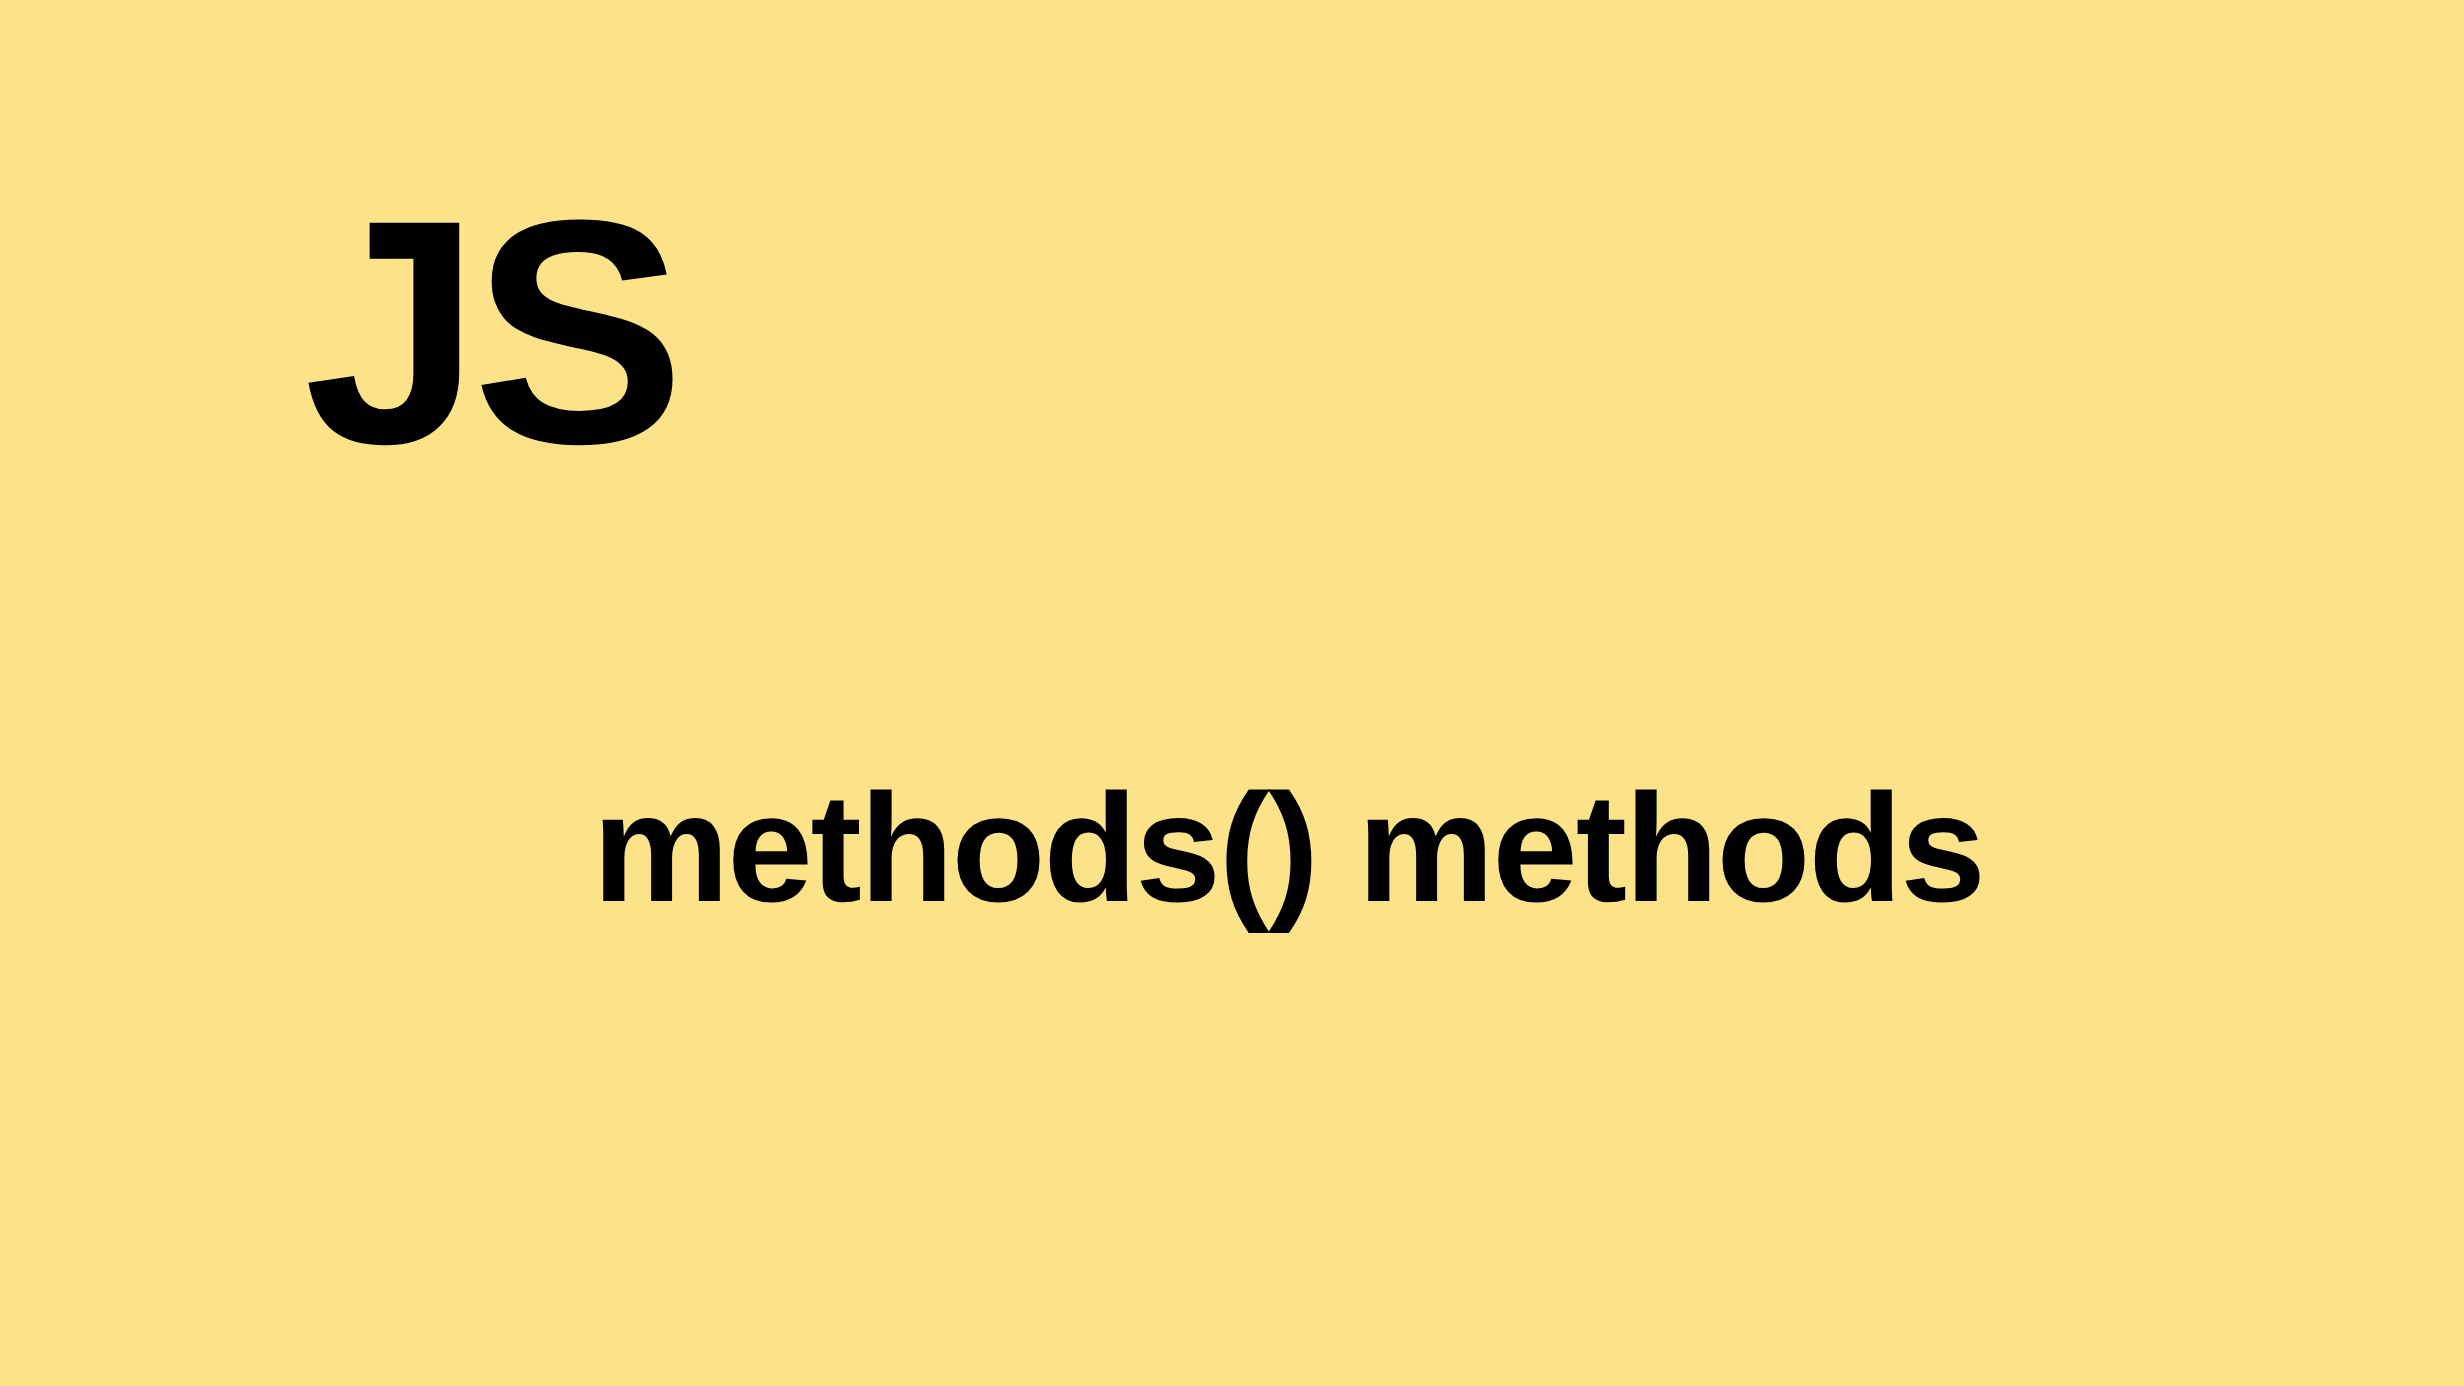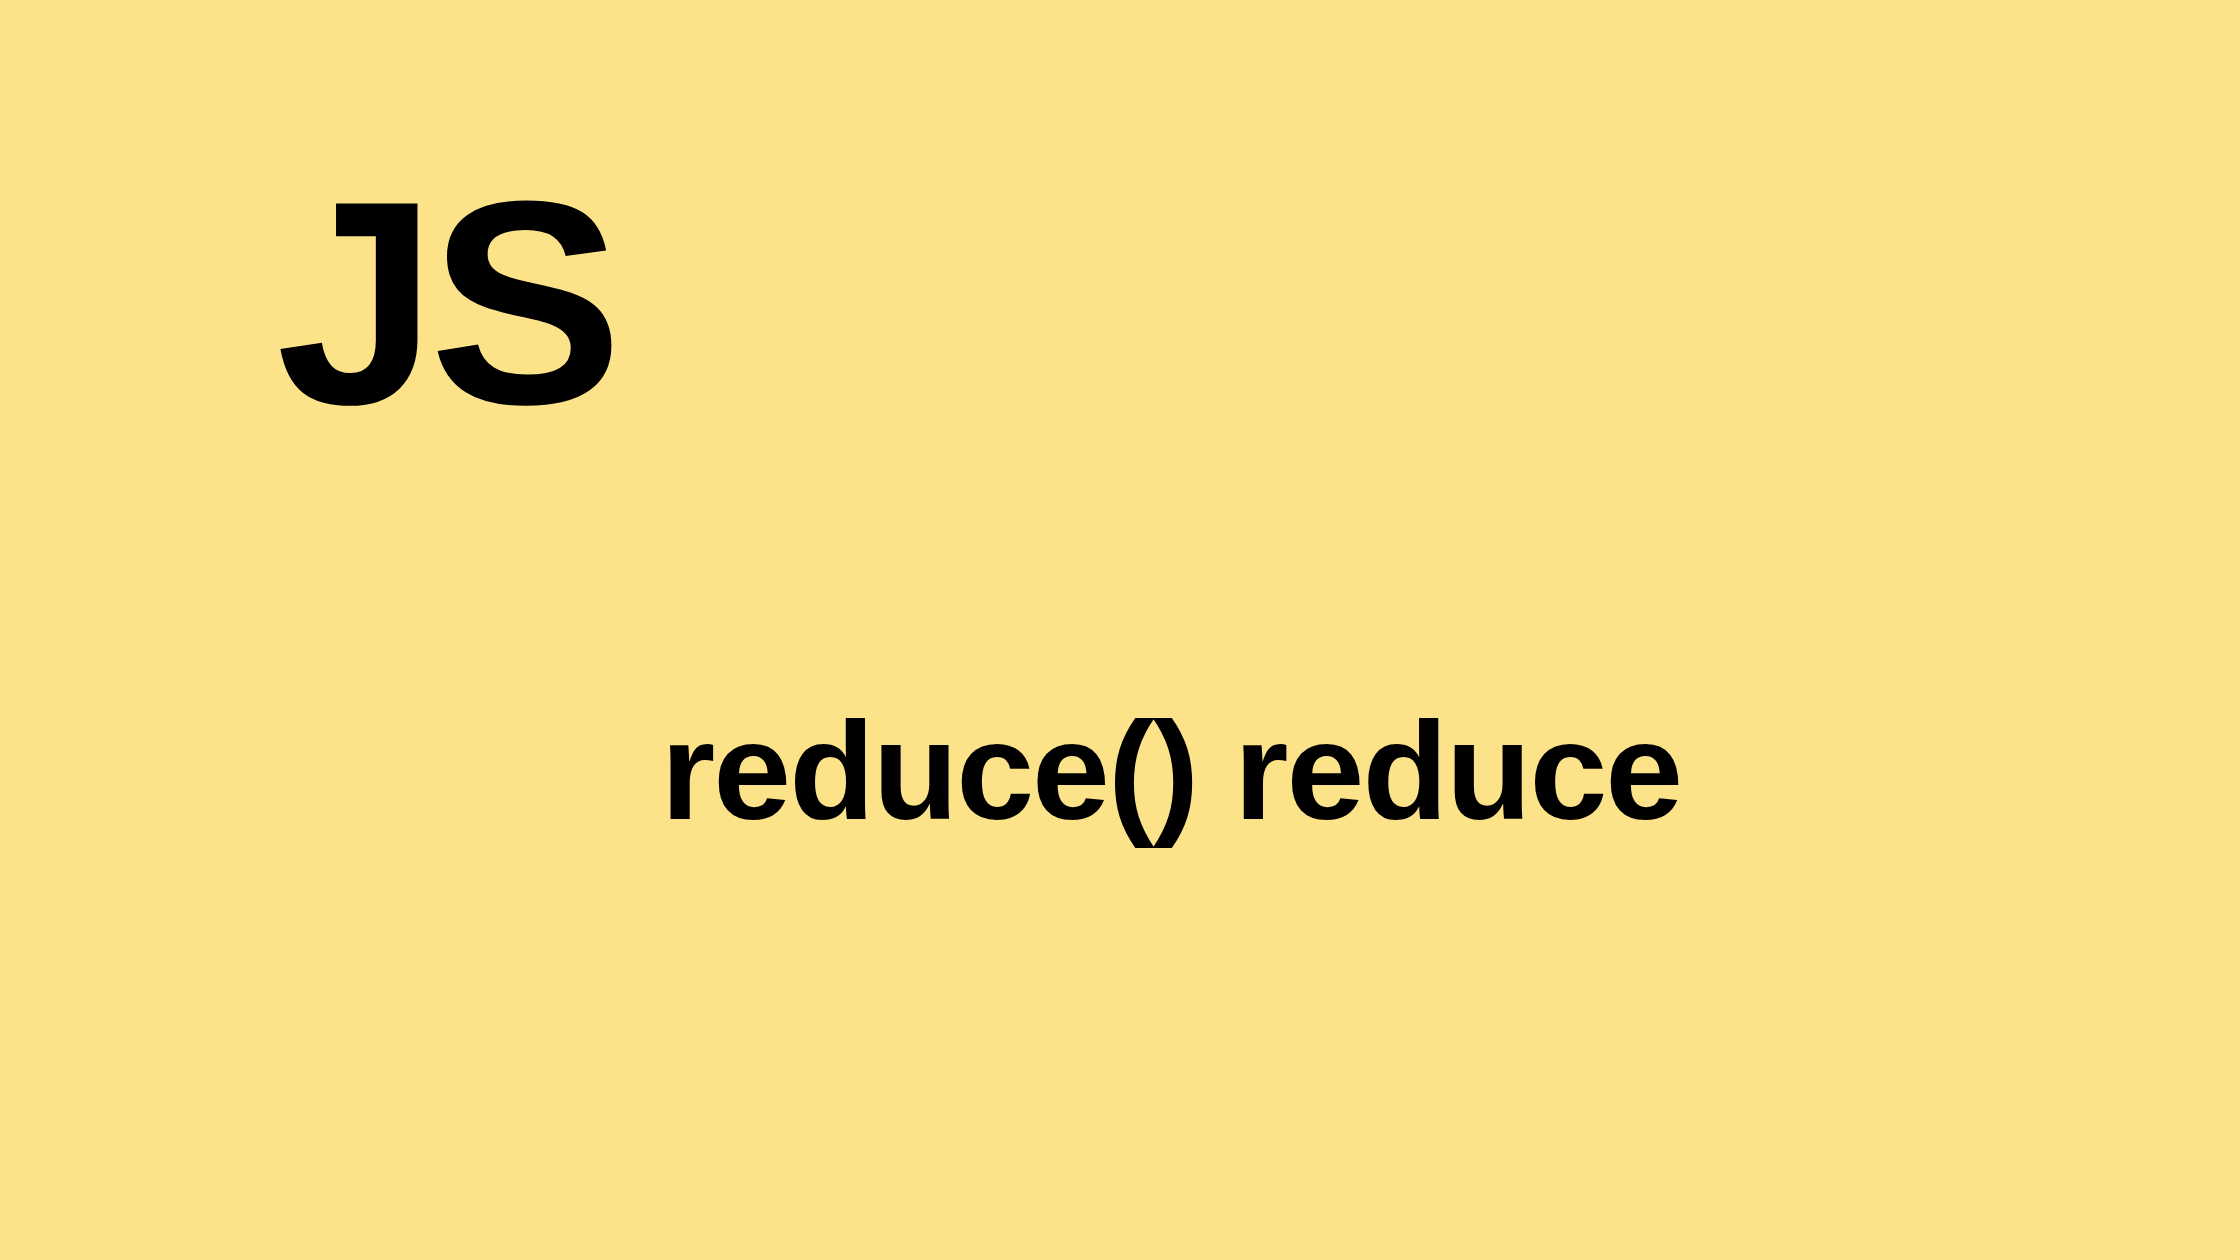--- a/index.html
+++ b/index.html
@@ -36,14 +36,14 @@
       letter-spacing: -2px;
     }
   </style>
 </head>
 <body>
 
 <div class="js-label">JS</div>
 
 <div class="subtitle">
   <br>
-  <span>reduce() reduce</span>
+  <span>methods() methods</span>
 </div>
 
 </body></html>

